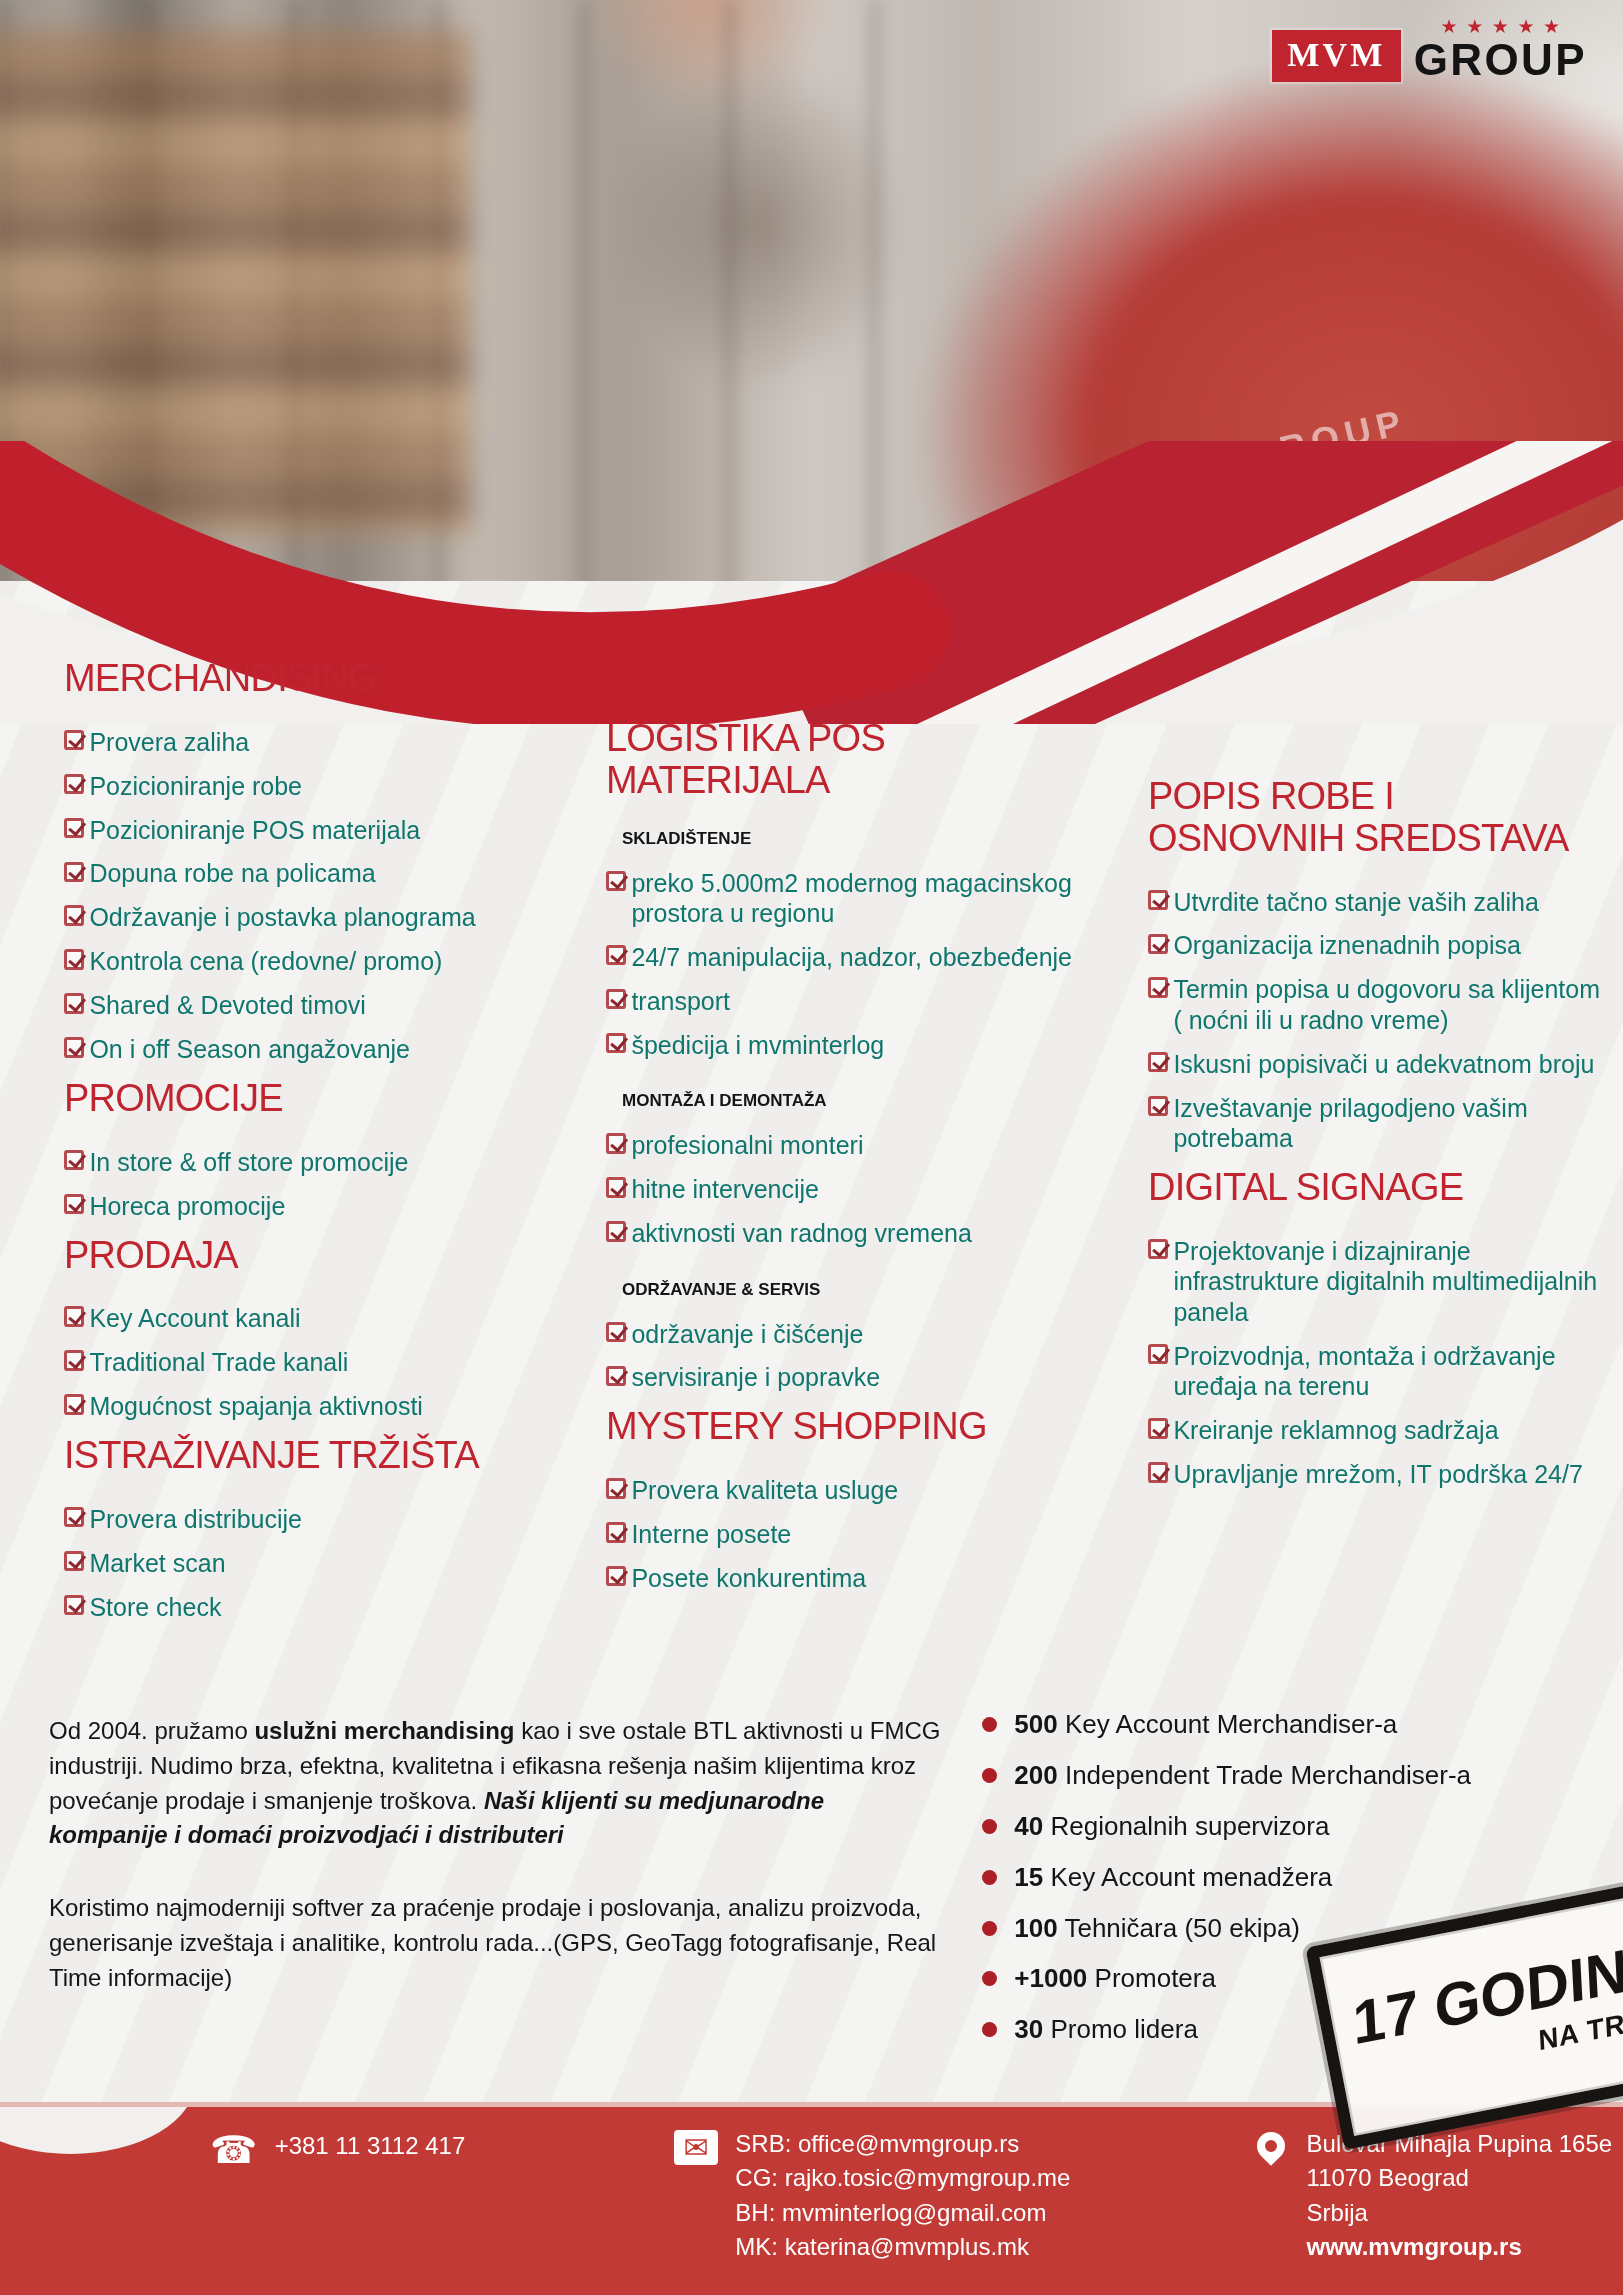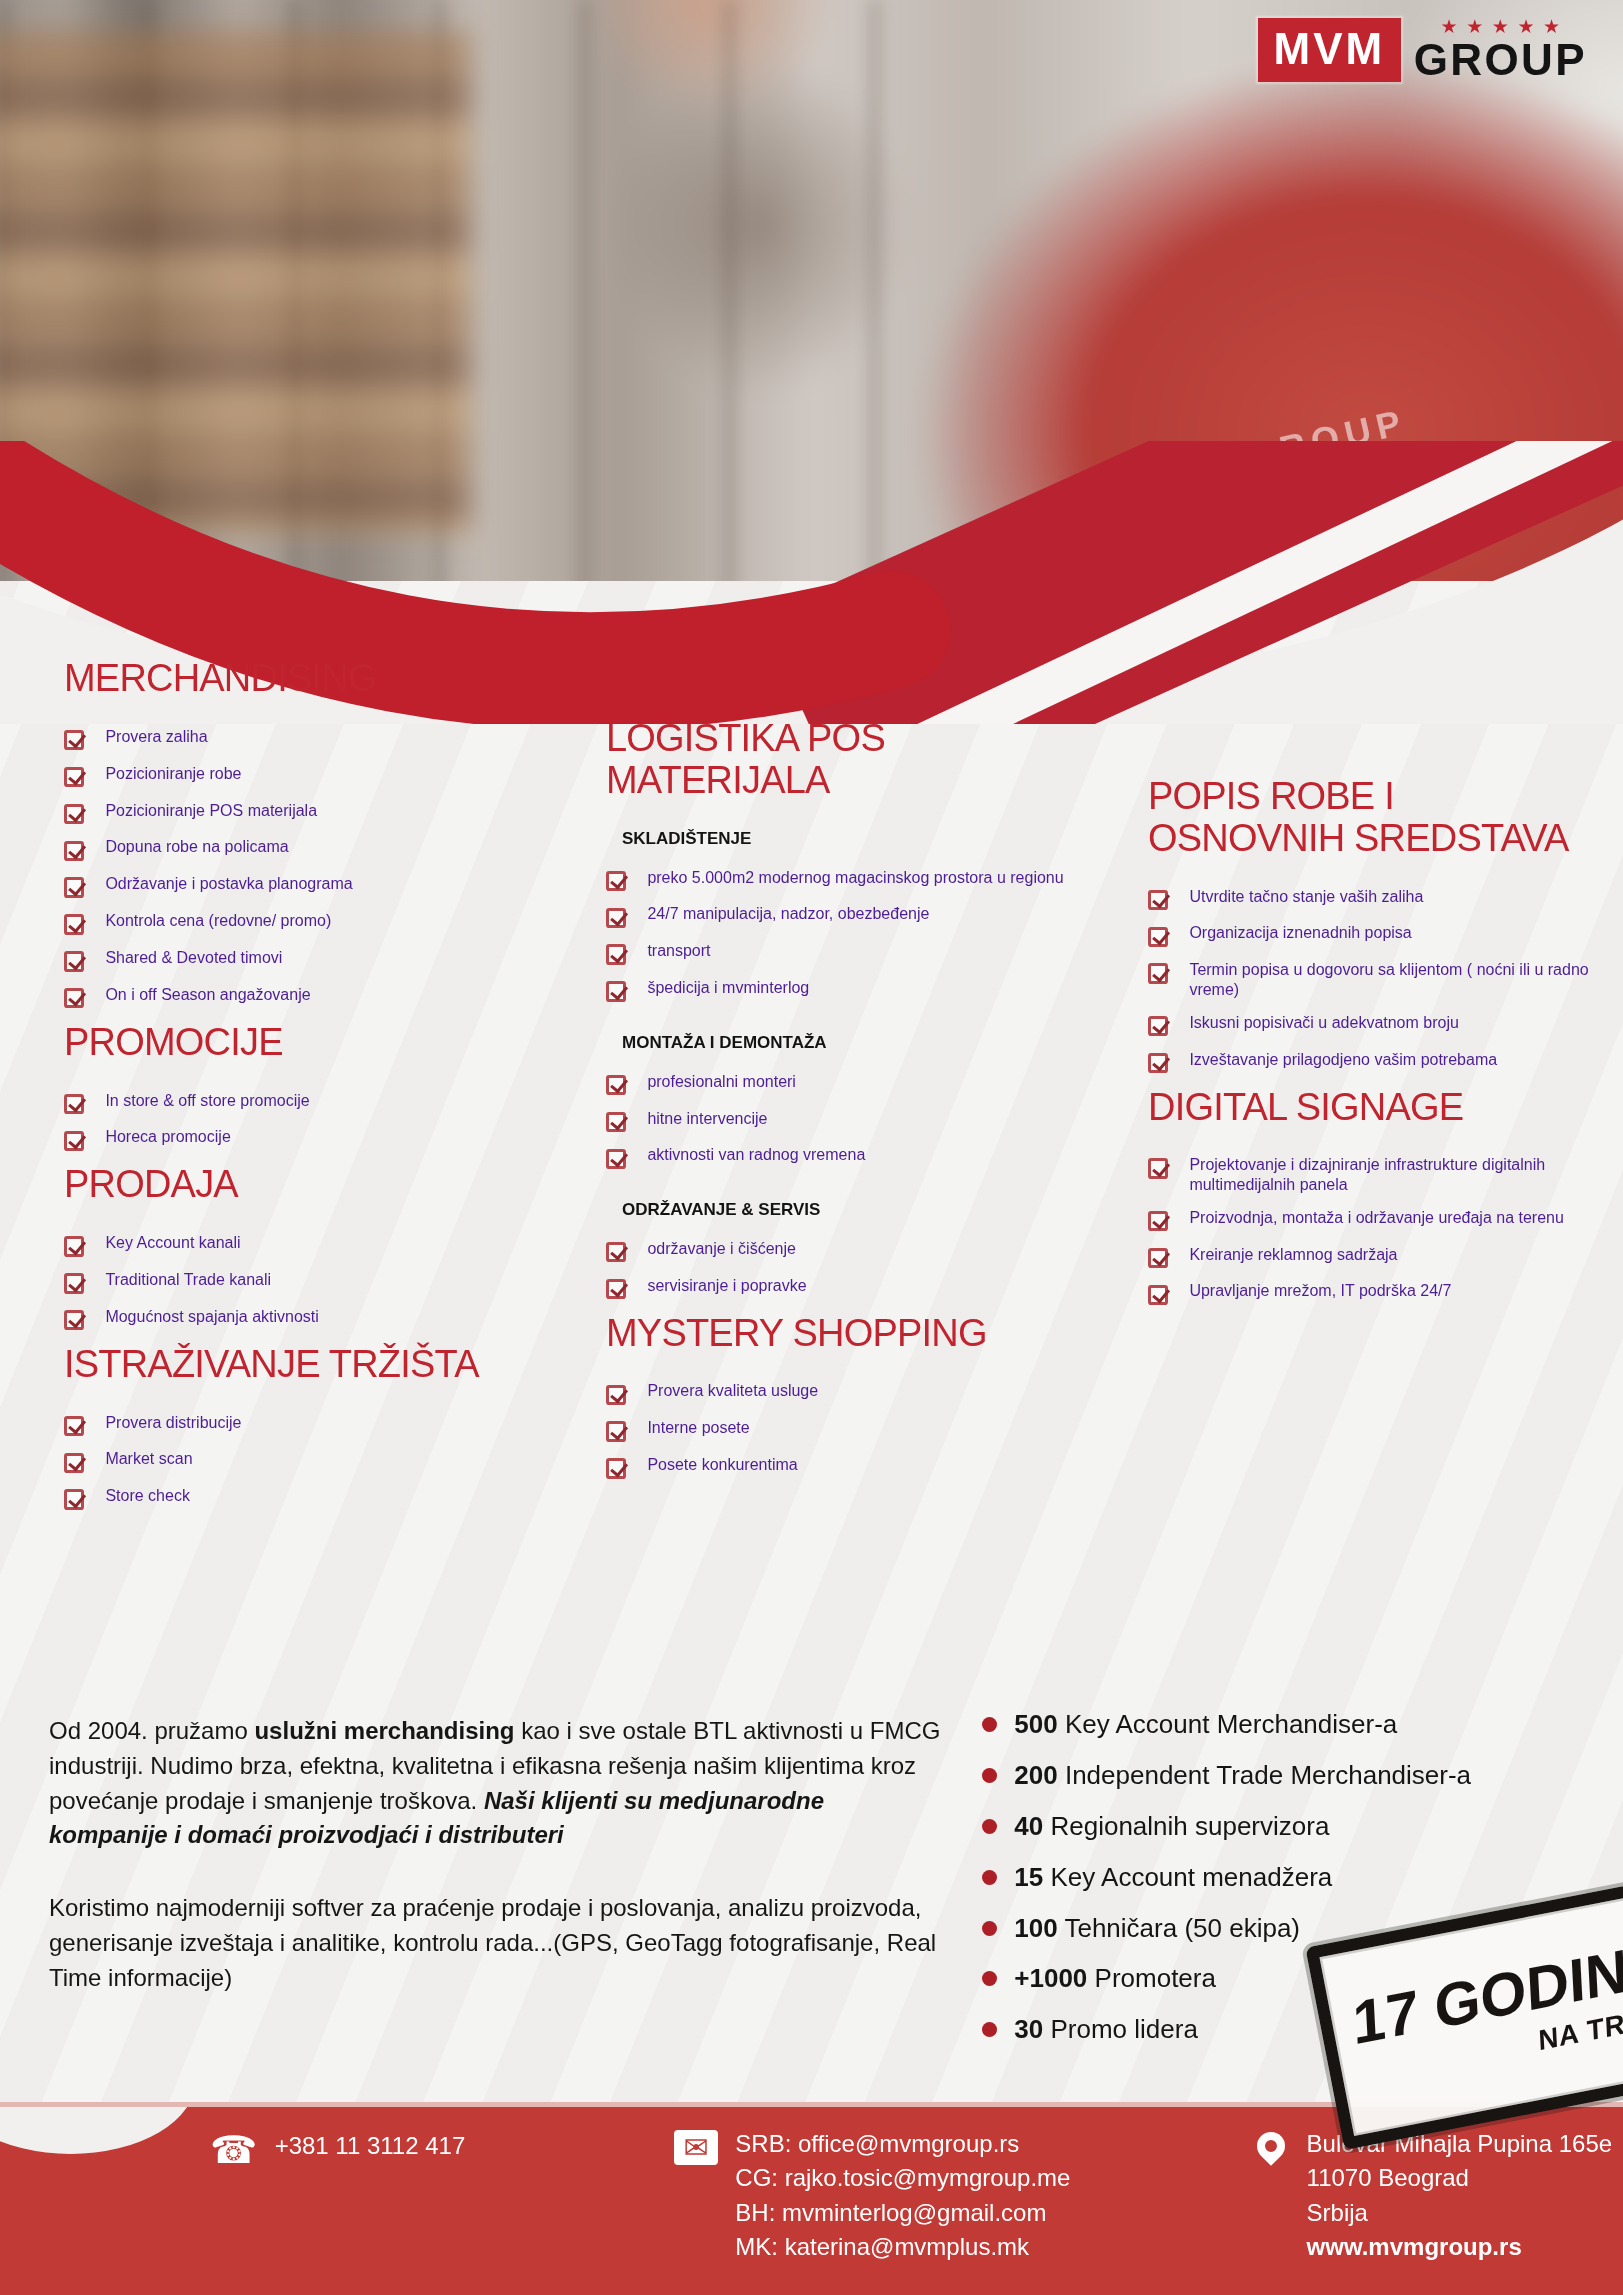--- a/index.html
+++ b/index.html
@@ -32,37 +32,37 @@
   .shirt-print{position:absolute;color:rgba(255,255,255,.55);font-weight:bold;z-index:3;}
   .shirt-print.l1{left:1127px;top:432px;font-size:36px;letter-spacing:6.3px;transform:rotate(-13deg);}
   .shirt-print.l2{left:1143px;top:509px;font-size:23.6px;letter-spacing:4.7px;transform:rotate(-11deg);color:rgba(255,255,255,.32);}
   .hero-text{position:absolute;top:108px;left:0;width:1578px;text-align:center;z-index:4;}
   .hero-title{font-size:55px;font-weight:800;letter-spacing:-0.8px;color:#a01c2e;margin:0 0 36px 0;}
   .hero-sub{font-size:39px;color:#151515;line-height:1.32;margin:0;}
   .hero-sub b{font-weight:800;}
   .hero-region{margin:52px 0 0 0;font-size:33px;font-weight:700;color:#101010;line-height:1.5;}
   
   .logo{position:absolute;top:17.3px;right:36px;display:flex;align-items:flex-end;gap:12.6px;z-index:5;}
-  .logo-box{background:#c0252f;color:#fff;font-weight:800;font-size:44px;padding:6.3px 15.7px 7.9px 15.7px;letter-spacing:3.1px;box-shadow:0 0 0 2.4px rgba(255,255,255,.25);}
+  .logo-box{background:#c0252f;color:#fff;font-weight:800;font-size:34px;padding:6.3px 15.7px 7.9px 15.7px;letter-spacing:3.1px;box-shadow:0 0 0 2.4px rgba(255,255,255,.25);font-family:Liberation Serif, serif;}
   .logo-right{display:flex;flex-direction:column;align-items:center;line-height:1;}
   .logo-stars{color:#c0252f;font-size:19px;letter-spacing:8.6px;margin-bottom:1.6px;text-indent:8.6px;}
   .logo-group{color:#141414;font-weight:800;font-size:44px;letter-spacing:2.4px;}
   
   .swoosh{position:absolute;left:0;top:441px;width:1623px;height:283px;z-index:3;}
   
   .col{position:absolute;z-index:4;}
   #col1{left:64px;top:658px;width:512px;}
   #col2{left:606px;top:658px;width:534px;padding-top:60px;}
   #col3{left:1148px;top:658px;width:454px;padding-top:118px;}
   h2.sec{font-size:38px;line-height:1.1;font-weight:400;letter-spacing:-0.8px;color:#c0252f;margin:0 0 27px 0;}
   .sec-gap{margin-top:42px;}
   h3.sub{font-size:17px;font-weight:800;color:#141414;margin:31px 0 19px 16px;letter-spacing:0;}
   h3.sub.first{margin-top:0;}
   .items{margin:0;padding:0;}
-  .item{display:flex;gap:21px;margin-bottom:13.4px;font-size:16px;line-height:1.22;color:#4c1d95;}
+  .item{display:flex;gap:5px;margin-bottom:13.4px;font-size:25px;line-height:1.22;color:#0f766e;}
   .cb{flex:0 0 auto;width:20.4px;height:20.4px;margin-top:3.1px;border:3.1px solid #b6494e;border-radius:3.1px;background:rgba(255,255,255,.65);position:relative;}
   .cb::after{content:"";position:absolute;left:4.7px;top:-1.6px;width:7px;height:13.4px;border-right:3.9px solid #8d272e;border-bottom:3.9px solid #8d272e;transform:rotate(40deg);}
   
   .about{position:absolute;left:49px;top:1714px;width:899px;font-size:24px;line-height:1.45;color:#161616;z-index:4;}
   .about p{margin:0;}
   .about p + p{margin-top:38px;}
   .about .b{font-weight:800;}
   .about .bi{font-weight:800;font-style:italic;}
   .stats{position:absolute;left:982px;top:1710px;width:644px;z-index:4;}
   .stat{display:flex;gap:17.3px;align-items:flex-start;margin-bottom:21px;font-size:26px;line-height:1.15;color:#151515;}

